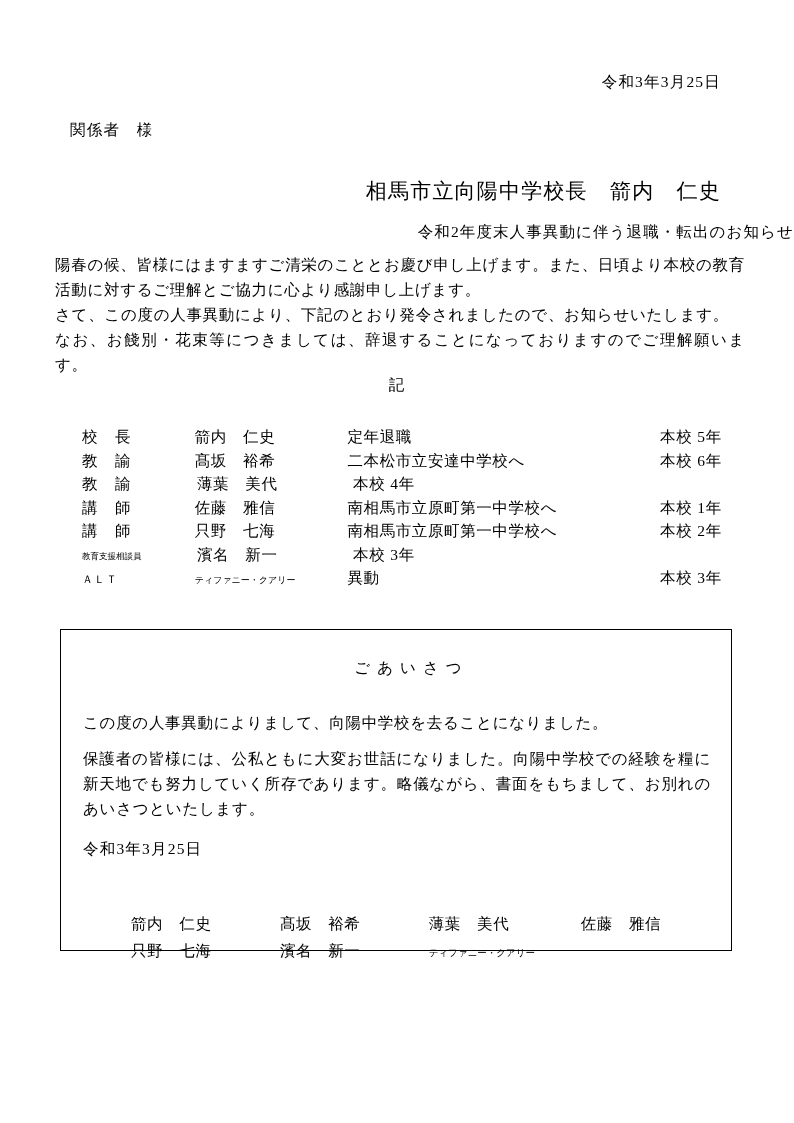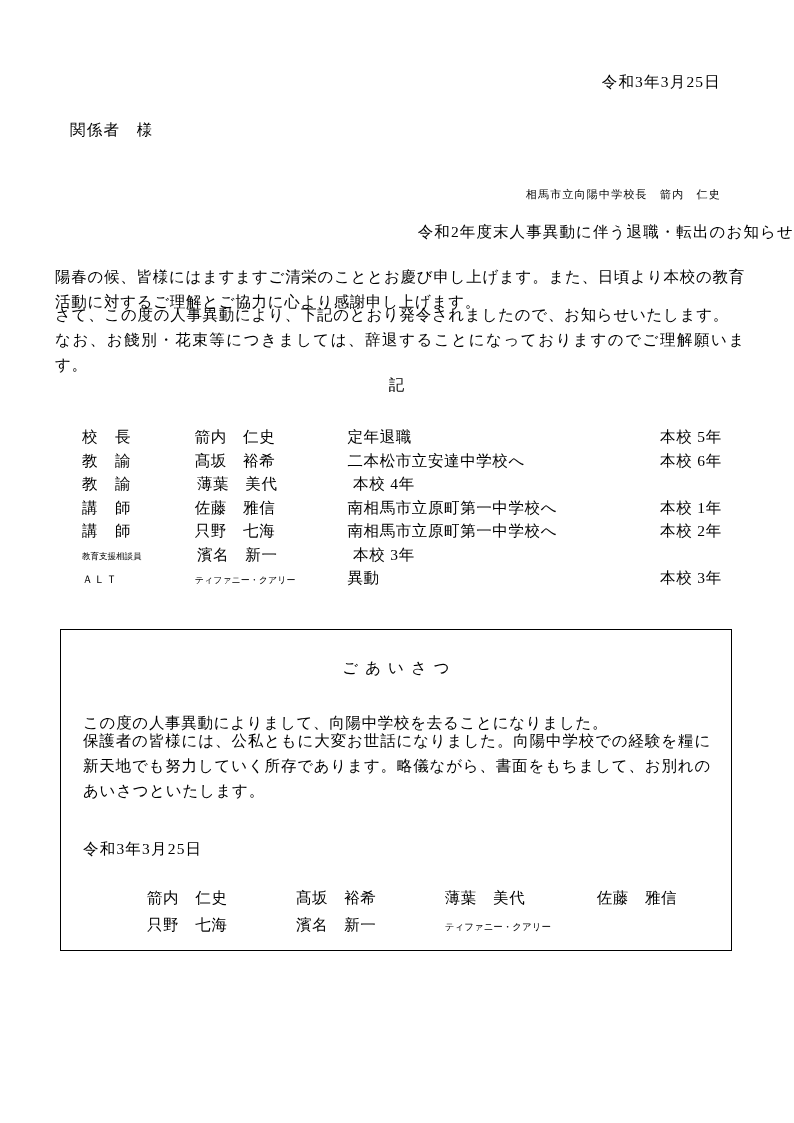--- a/index.html
+++ b/index.html
@@ -32,44 +32,44 @@
   }
   .addressee {
     position: absolute;
     top: 120px;
     left: 70px;
     font-size: 15.5px;
     letter-spacing: 1.2px;
   }
   .sender {
     position: absolute;
-    top: 187px;
+    top: 177px;
     right: 73px;
-    font-size: 11px;
+    font-size: 21px;
     letter-spacing: 1.2px;
   }
   .doc-title {
     position: absolute;
     top: 222px;
     left: 0;
     width: 794px;
     text-align: right;
     font-size: 15.5px;
     letter-spacing: 1.1px;
   }
   .body-para {
     position: absolute;
     left: 55px;
     width: 690px;
     font-size: 15.5px;
     line-height: 25px;
     letter-spacing: 0.7px;
     text-align: justify;
   }
-  .p1 { top: 252px; margin-top: 12px; }
+  .p1 { top: 252px; }
   .p2 { top: 302px; }
   .p3 { top: 327px; }
   .ki {
     position: absolute;
     top: 375px;
     left: 0;
     width: 794px;
     text-align: center;
     font-size: 15.5px;
     letter-spacing: 1.1px;
@@ -125,50 +125,51 @@
     top: 629px;
     left: 60px;
     width: 672px;
     height: 322px;
     border: 1px solid #000000;
     box-sizing: border-box;
   }
   .greet-title {
     position: absolute;
     top: 28px;
-    left: 0;
+    left: 12px;
     width: 100%;
     text-align: center;
     font-size: 15.5px;
     letter-spacing: 7px;
     text-indent: 7px;
   }
   .greet-para {
     position: absolute;
     left: 22px;
     width: 628px;
     font-size: 15.5px;
     line-height: 25px;
     letter-spacing: 0.7px;
     text-align: justify;
   }
   .gp1 { top: 80px; }
-  .gp2 { top: 98px; }
+  .gp2 { top: 116px; }
   .greet-date {
     position: absolute;
     top: 209px;
     left: 22px;
     font-size: 15.5px;
     letter-spacing: 1.2px;
   }
   .sig-row {
     position: absolute;
-    left: 86px;
+    left: 70px;
     font-size: 15.5px;
     white-space: nowrap;
+    margin-top: 26px;
   }
   .sig-row.r1 { top: 258px; }
   .sig-row.r2 { top: 285px; }
   .sig {
     display: inline-block;
     letter-spacing: 0.6px;
   }
   .sig.w1 { width: 145px; }
   .sig.w2 { width: 145px; }
   .sig.w3 { width: 148px; }

